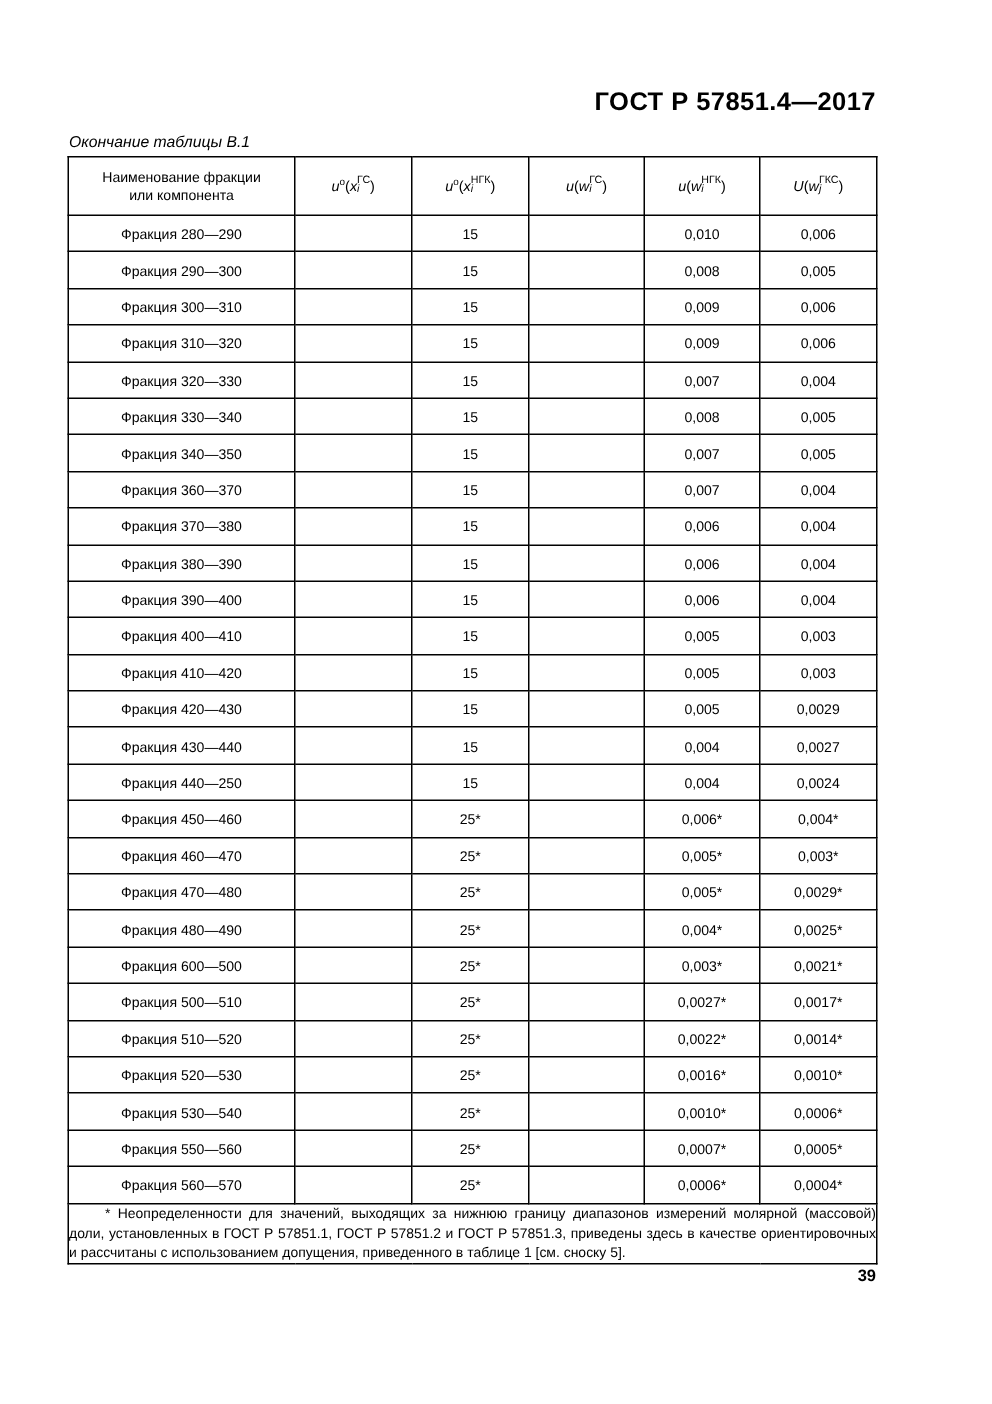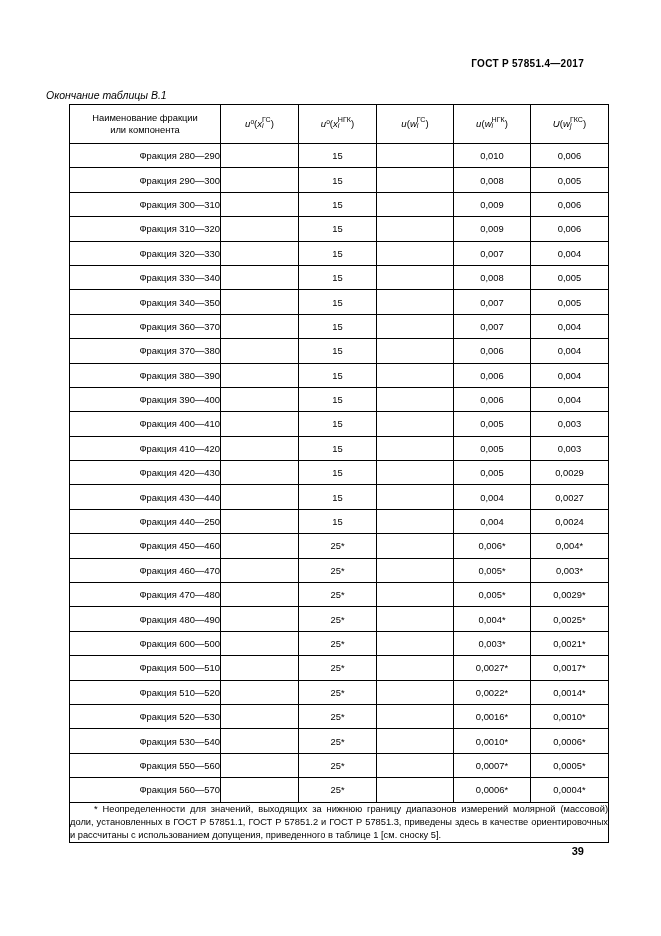--- a/index.html
+++ b/index.html
@@ -17,21 +17,21 @@
     color: #000000;
     overflow: hidden;
     box-sizing: border-box;
   }
 
   
   .running-head {
     position: absolute;
     top: 58px;
     right: 77px;
-    font-size: 10px;
+    font-size: 17px;
     font-weight: bold;
     letter-spacing: 0.3px;
     white-space: nowrap;
   }
 
   
   .table-caption {
     position: absolute;
     top: 89px;
     left: 46px;
@@ -56,38 +56,37 @@
   }
   table.gost td, table.gost th {
     border: 1px solid #000000;
     padding: 0;
     font-weight: normal;
     vertical-align: middle;
   }
   
   table.gost {
     border: 1.6px solid #000;
-    margin-left: 24px;
   }
 
   thead th {
     height: 38px;
     text-align: center;
     line-height: 1.25;
     border-bottom: 1.6px solid #000;
   }
   th.col-name {
     padding: 0 6px;
   }
 
   tbody td {
     height: 23.4px;
   }
   td.c-name {
-    text-align: right;
+    text-align: center;
     padding-left: 9px;
     white-space: nowrap;
   }
   td.c-val {
     text-align: center;
   }
 
   
   col.w-name  { width: 151px; }
   col.w-c2    { width: 78px; }

